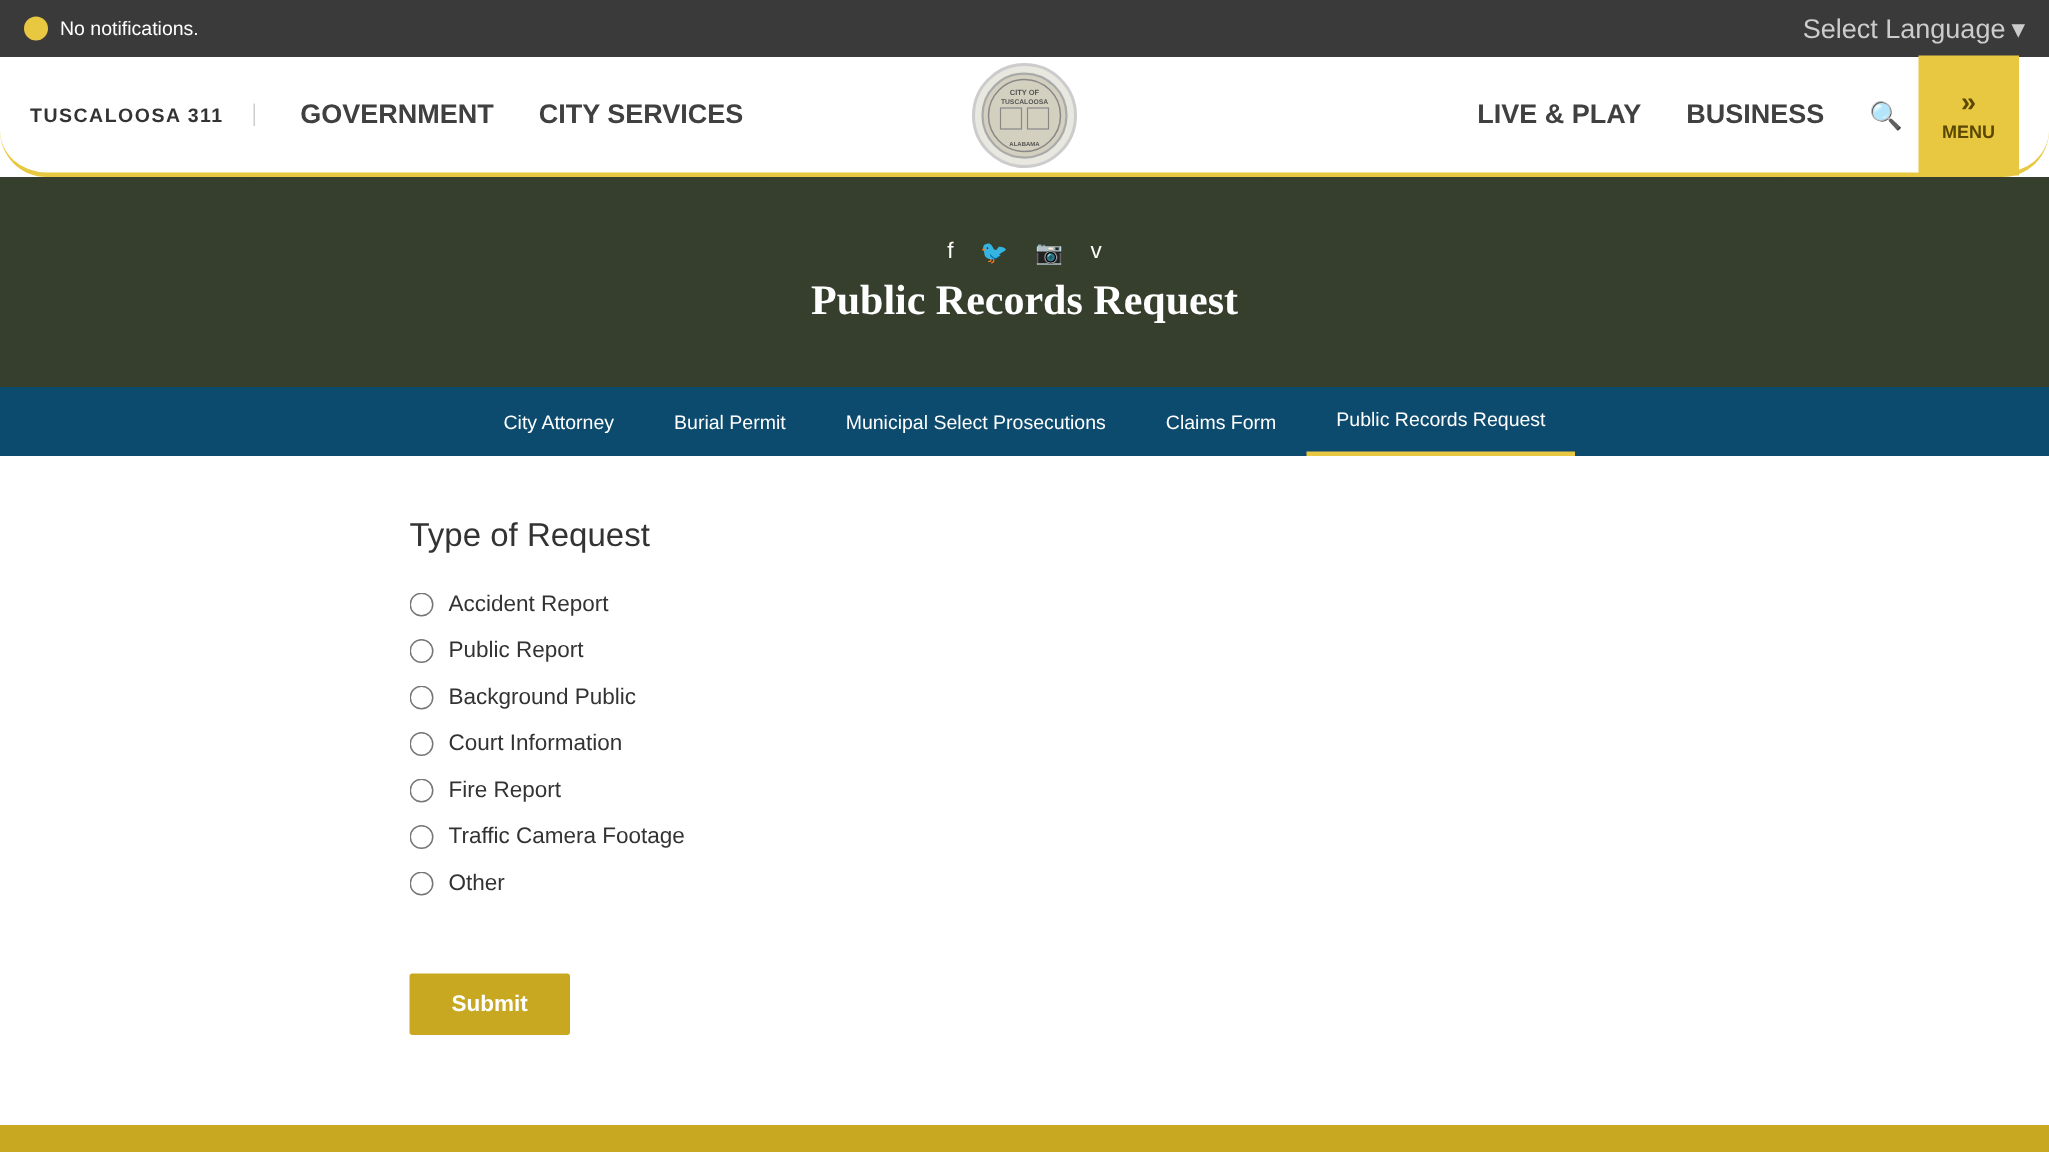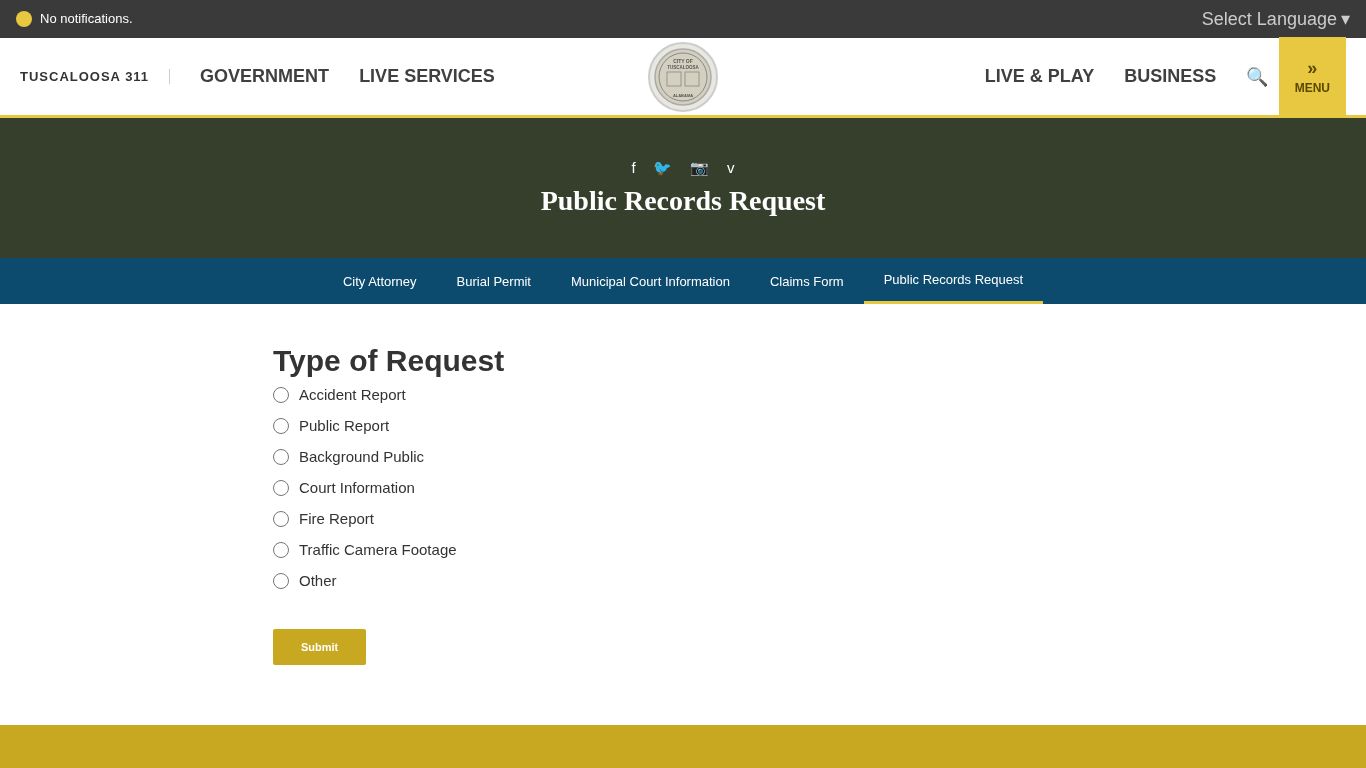--- a/index.html
+++ b/index.html
@@ -22,20 +22,21 @@
     
     .main-nav {
       background: #fff;
       display: flex;
       align-items: center;
       justify-content: space-between;
       padding: 0 20px;
       border-bottom: 3px solid #e8c840;
       height: 80px;
       position: relative;
+      border-radius: 31px;
     }
     .nav-left { display: flex; align-items: center; gap: 0; }
     .nav-tuscaloosa { font-size: 13px; font-weight: bold; color: #333; letter-spacing: 1px; padding-right: 20px; border-right: 1px solid #ccc; }
     .nav-links { display: flex; align-items: center; gap: 30px; margin-left: 30px; }
     .nav-link { font-size: 18px; color: #404040; text-decoration: none; font-weight: 600; cursor: pointer; }
     .nav-logo { position: absolute; left: 50%; transform: translateX(-50%); }
     .nav-logo-circle {
       width: 70px; height: 70px; border-radius: 50%; border: 2px solid #ccc;
       background: #e8e8e0; display: flex; align-items: center; justify-content: center;
       font-size: 8px; color: #555; text-align: center; font-weight: bold;
@@ -87,30 +88,30 @@
       border-bottom: 3px solid #e8c840;
     }
 
     
     .content-area {
       max-width: 900px;
       margin: 0 auto;
       padding: 40px 40px 60px;
     }
     .form-title {
-      font-size: 30px; font-weight: bold; color: #333; margin-bottom: 8px;
-    }
-    .radio-group { display: flex; flex-direction: column; gap: 14px; margin-bottom: 40px; }
+      font-size: 22px; font-weight: normal; color: #333; margin-bottom: 24px;
+    }
+    .radio-group { display: flex; flex-direction: column; gap: 14px; margin-bottom: 52px; }
     .radio-item { display: flex; align-items: center; gap: 10px; font-size: 15px; color: #333; cursor: pointer; }
     .radio-item input[type="radio"] {
       width: 16px; height: 16px; cursor: pointer; accent-color: #4a4a4a;
     }
     .submit-btn {
       background: #c8a820; color: #fff; border: none; padding: 12px 28px;
-      font-size: 11px; font-weight: bold; cursor: pointer; border-radius: 2px;
+      font-size: 15px; font-weight: bold; cursor: pointer; border-radius: 2px;
     }
 
     
     .footer {
       background: #c8a820;
       padding: 40px 40px 20px;
       display: flex;
       gap: 40px;
     }
   </style>
@@ -126,21 +127,21 @@
     <span>Select Language</span>
     <span>▾</span>
   </div>
 </div>
 
 <nav class="main-nav">
   <div class="nav-left">
     <div class="nav-tuscaloosa">TUSCALOOSA 311</div>
     <div class="nav-links">
       <a class="nav-link">GOVERNMENT</a>
-      <a class="nav-link">LIVE SERVICES</a>
+      <a class="nav-link">CITY SERVICES</a>
     </div>
   </div>
 
   <div class="nav-logo">
     <div class="nav-logo-circle">
       <svg width="60" height="60" viewBox="0 0 60 60">
         <circle cx="30" cy="30" r="28" fill="#d4d0c0" stroke="#aaa" stroke-width="1.5"></circle>
         <circle cx="30" cy="30" r="24" fill="none" stroke="#888" stroke-width="1"></circle>
         <text x="30" y="16" text-anchor="middle" font-size="5" fill="#555" font-weight="bold">CITY OF</text>
         <text x="30" y="22" text-anchor="middle" font-size="4.5" fill="#555" font-weight="bold">TUSCALOOSA</text>
@@ -173,21 +174,21 @@
     <span class="social-icon">🐦</span>
     <span class="social-icon">📷</span>
     <span class="social-icon">v</span>
   </div>
   <h1 class="hero-title">Public Records Request</h1>
 </div>
 
 <div class="sub-nav">
   <a class="sub-nav-item">City Attorney</a>
   <a class="sub-nav-item">Burial Permit</a>
-  <a class="sub-nav-item">Municipal Court Information</a>
+  <a class="sub-nav-item">Municipal Select Prosecutions</a>
   <a class="sub-nav-item">Claims Form</a>
   <a class="sub-nav-item active">Public Records Request</a>
 </div>
 
 <div class="content-area">
   <h2 class="form-title">Type of Request</h2>
 
   <div class="radio-group">
     <label class="radio-item">
       <input type="radio" name="request-type" value="accident-report" style="">

